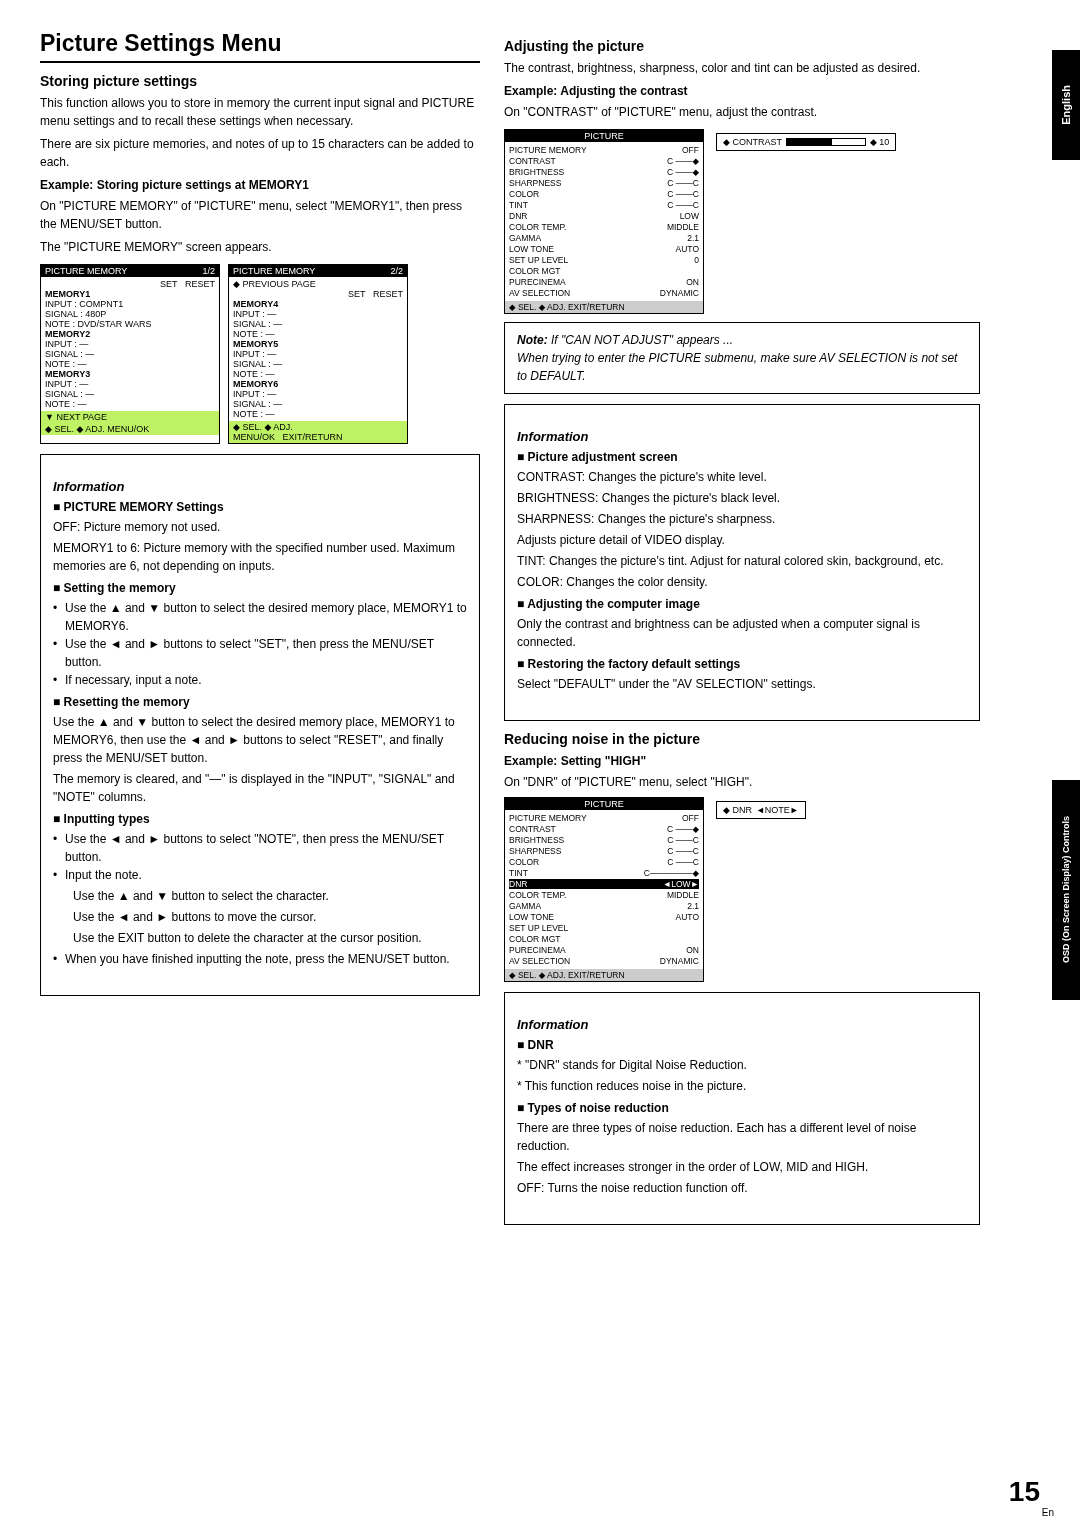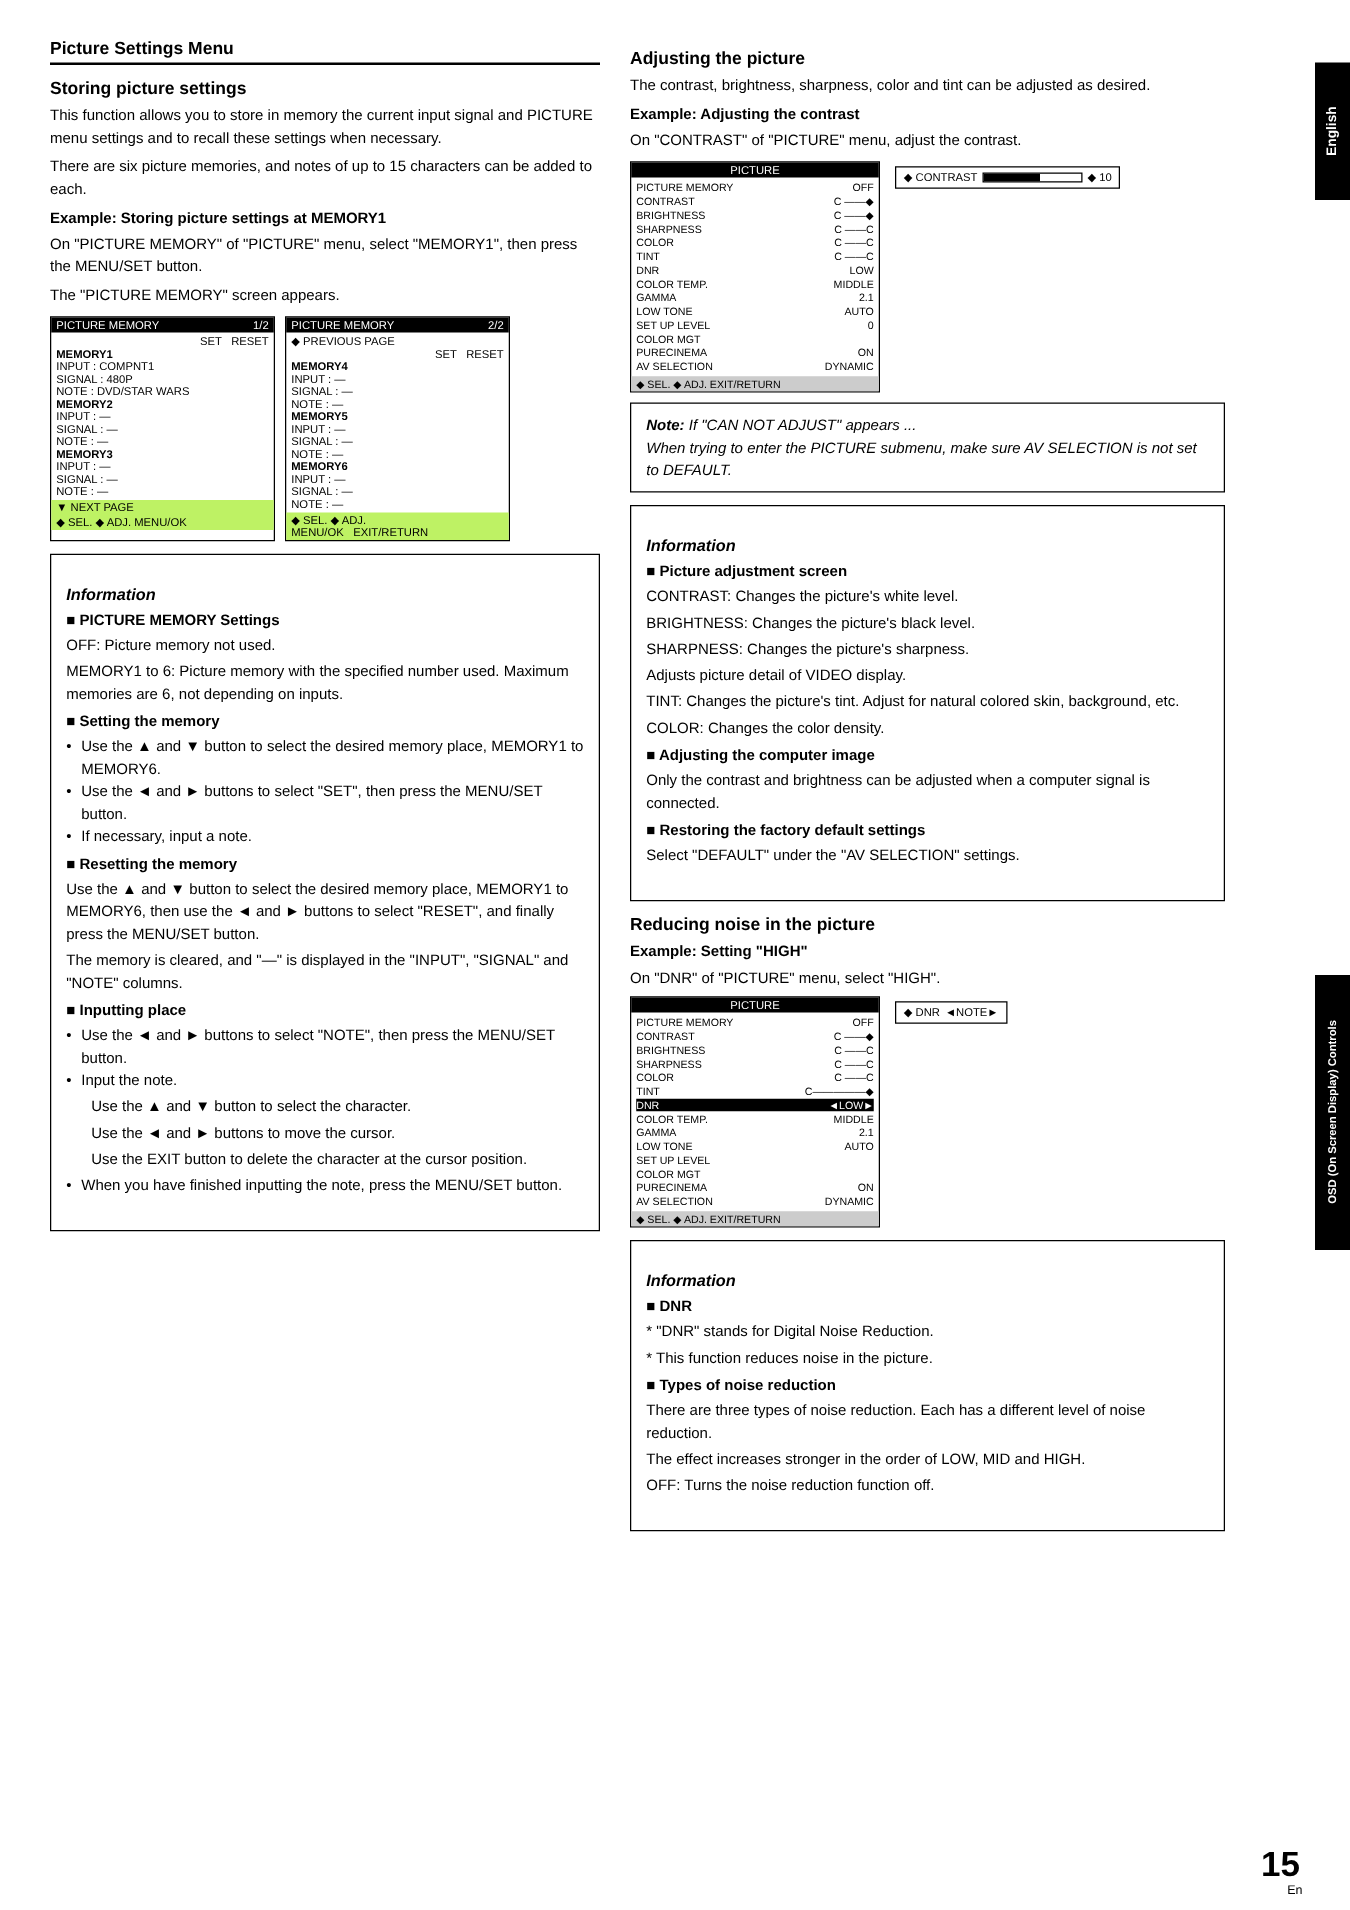--- a/index.html
+++ b/index.html
@@ -25,21 +25,21 @@
       position: absolute;
       bottom: 20px;
       right: 40px;
       font-size: 28px;
       font-weight: bold;
     }
 
     .en-label {
       position: absolute;
       bottom: 10px;
-      right: 38px;
+      right: 26px;
       font-size: 10px;
       margin-top: 19px;
     }
 
     
     .main-content {
       width: 1010px;
       padding: 30px 30px 30px 40px;
       display: flex;
       gap: 24px;
@@ -51,21 +51,21 @@
       flex-shrink: 0;
     }
 
     
     .right-col {
       flex: 1;
     }
 
     
     .page-title {
-      font-size: 14px;
+      font-size: 23px;
       font-weight: bold;
       border-bottom: 2px solid #000;
       padding-bottom: 4px;
       margin-bottom: 10px;
     }
 
     h2.section-title {
       font-size: 14px;
       font-weight: bold;
       margin-bottom: 5px;
@@ -421,21 +421,21 @@
         <ul class="info-list">
           <li>Use the ▲ and ▼ button to select the desired memory place, MEMORY1 to MEMORY6.</li>
           <li>Use the ◄ and ► buttons to select "SET", then press the MENU/SET button.</li>
           <li>If necessary, input a note.</li>
         </ul>
 
         <div class="info-section-title">Resetting the memory</div>
         <p class="info-text">Use the ▲ and ▼ button to select the desired memory place, MEMORY1 to MEMORY6, then use the ◄ and ► buttons to select "RESET", and finally press the MENU/SET button.</p>
         <p class="info-text">The memory is cleared, and "—" is displayed in the "INPUT", "SIGNAL" and "NOTE" columns.</p>
 
-        <div class="info-section-title">Inputting place</div>
+        <div class="info-section-title">Inputting types</div>
         <ul class="info-list">
           <li>Use the ◄ and ► buttons to select "NOTE", then press the MENU/SET button.</li>
           <li>Input the note.</li>
         </ul>
         <p class="info-text" style="padding-left:20px;">Use the ▲ and ▼ button to select the character.</p>
         <p class="info-text" style="padding-left:20px;">Use the ◄ and ► buttons to move the cursor.</p>
         <p class="info-text" style="padding-left:20px;">Use the EXIT button to delete the character at the cursor position.</p>
         <ul class="info-list">
           <li>When you have finished inputting the note, press the MENU/SET button.</li>
         </ul>

